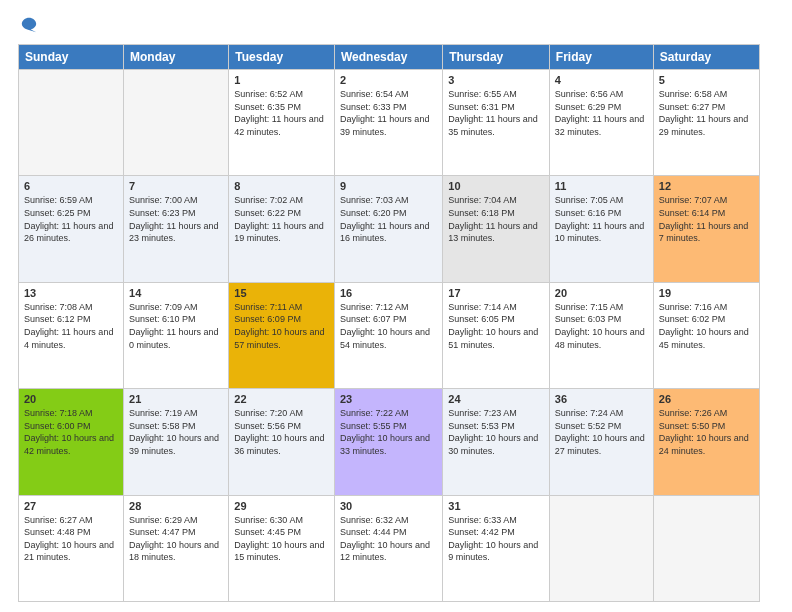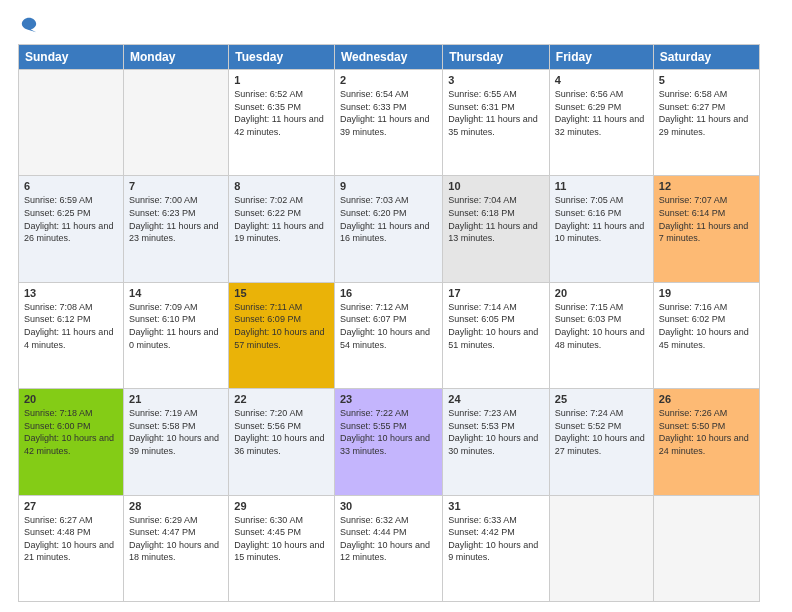--- a/index.html
+++ b/index.html
@@ -235,21 +235,21 @@
           </td>
           <td style="background: #c4b5fd;">
             <div class="day-number">23</div>
             <div class="day-info">Sunrise: 7:22 AM<br>Sunset: 5:55 PM<br>Daylight: 10 hours and 33 minutes.</div>
           </td>
           <td style="background: rgb(238, 242, 248);">
             <div class="day-number">24</div>
             <div class="day-info">Sunrise: 7:23 AM<br>Sunset: 5:53 PM<br>Daylight: 10 hours and 30 minutes.</div>
           </td>
           <td style="background: rgb(238, 242, 248);">
-            <div class="day-number">25</div>
+            <div class="day-number">36</div>
             <div class="day-info">Sunrise: 7:24 AM<br>Sunset: 5:52 PM<br>Daylight: 10 hours and 27 minutes.</div>
           </td>
           <td style="background: #fdba74;">
             <div class="day-number">26</div>
             <div class="day-info">Sunrise: 7:26 AM<br>Sunset: 5:50 PM<br>Daylight: 10 hours and 24 minutes.</div>
           </td>
         </tr>
         <tr class="week-row">
           <td style="background: rgb(255, 255, 255);">
             <div class="day-number">27</div>

